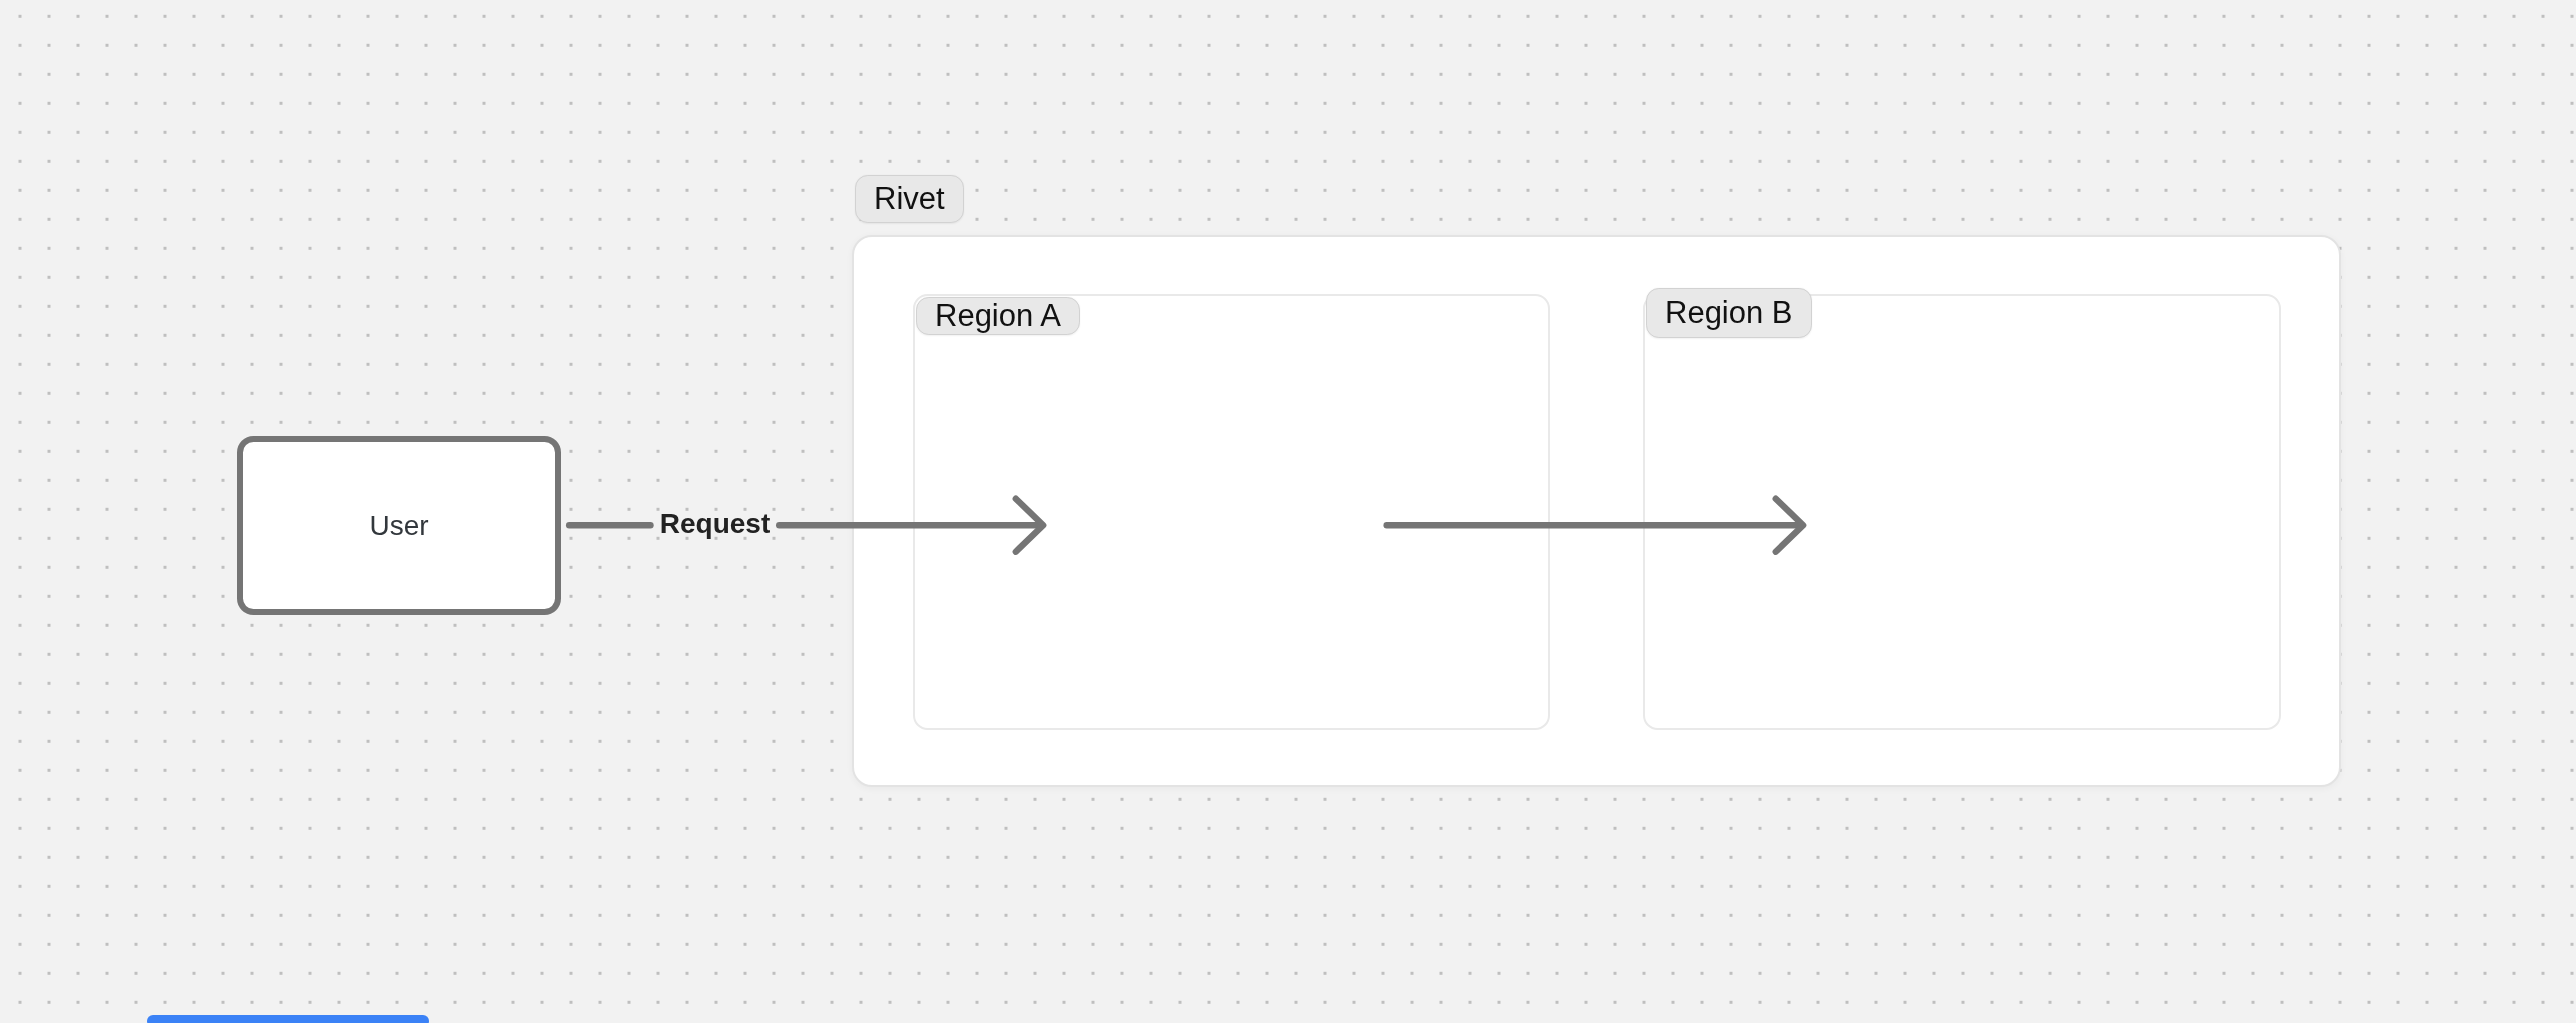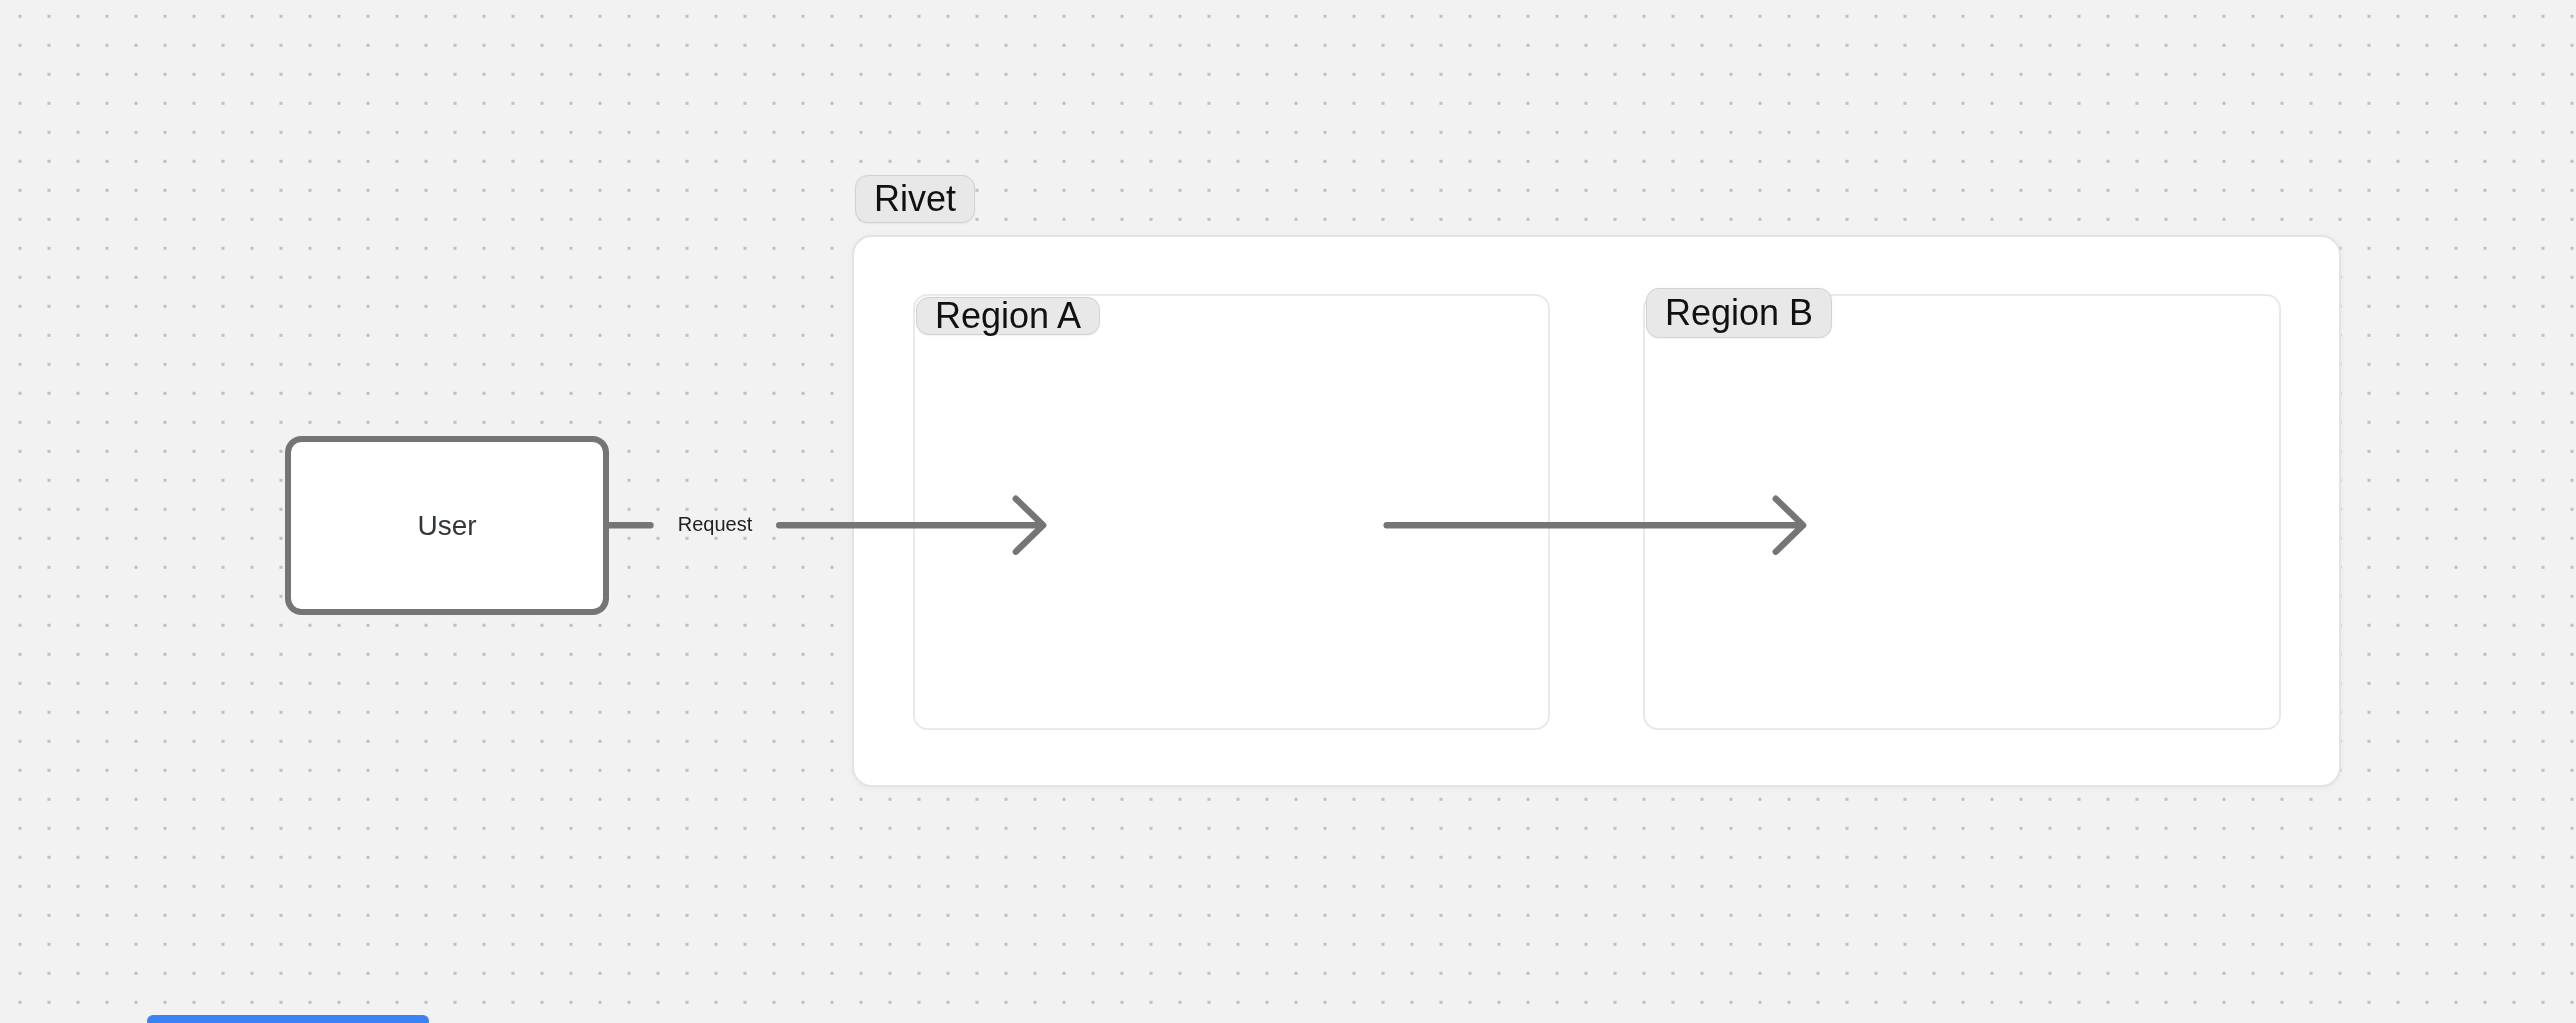--- a/index.html
+++ b/index.html
@@ -36,21 +36,21 @@
   }
   .pill {
     position: absolute;
     display: flex;
     align-items: center;
     justify-content: center;
     background: #e8e8e8;
     border: 1.8px solid #d2d2d2;
     border-radius: 12.8px;
     box-sizing: border-box;
-    font-size: 36px;
+    font-size: 31px;
     font-weight: 500;
     color: #111111;
     padding: 0 18px;
     white-space: nowrap;
     box-shadow: 0 0.9px 1.8px rgba(0,0,0,0.06);
     z-index: 30;
   }
   .node {
     position: absolute;
     display: flex;
@@ -58,33 +58,32 @@
     justify-content: center;
     background: #ffffff;
     border: 6.4px solid #757575;
     border-radius: 16.4px;
     box-sizing: border-box;
     font-size: 28px;
     font-weight: 400;
     color: #32373c;
     white-space: nowrap;
     z-index: 20;
-    margin-left: 48px;
   }
   #edges-layer {
     position: absolute;
     left: 0;
     top: 0;
     z-index: 15;
   }
   .edge-label {
     position: absolute;
     transform: translate(-50%, -50%);
-    font-size: 20px;
-    font-weight: 400;
+    font-size: 28px;
+    font-weight: 700;
     color: #222222;
     white-space: nowrap;
     z-index: 16;
   }
   .scroll-thumb {
     position: absolute;
     left: 147px;
     top: 1015px;
     width: 282px;
     height: 12px;

